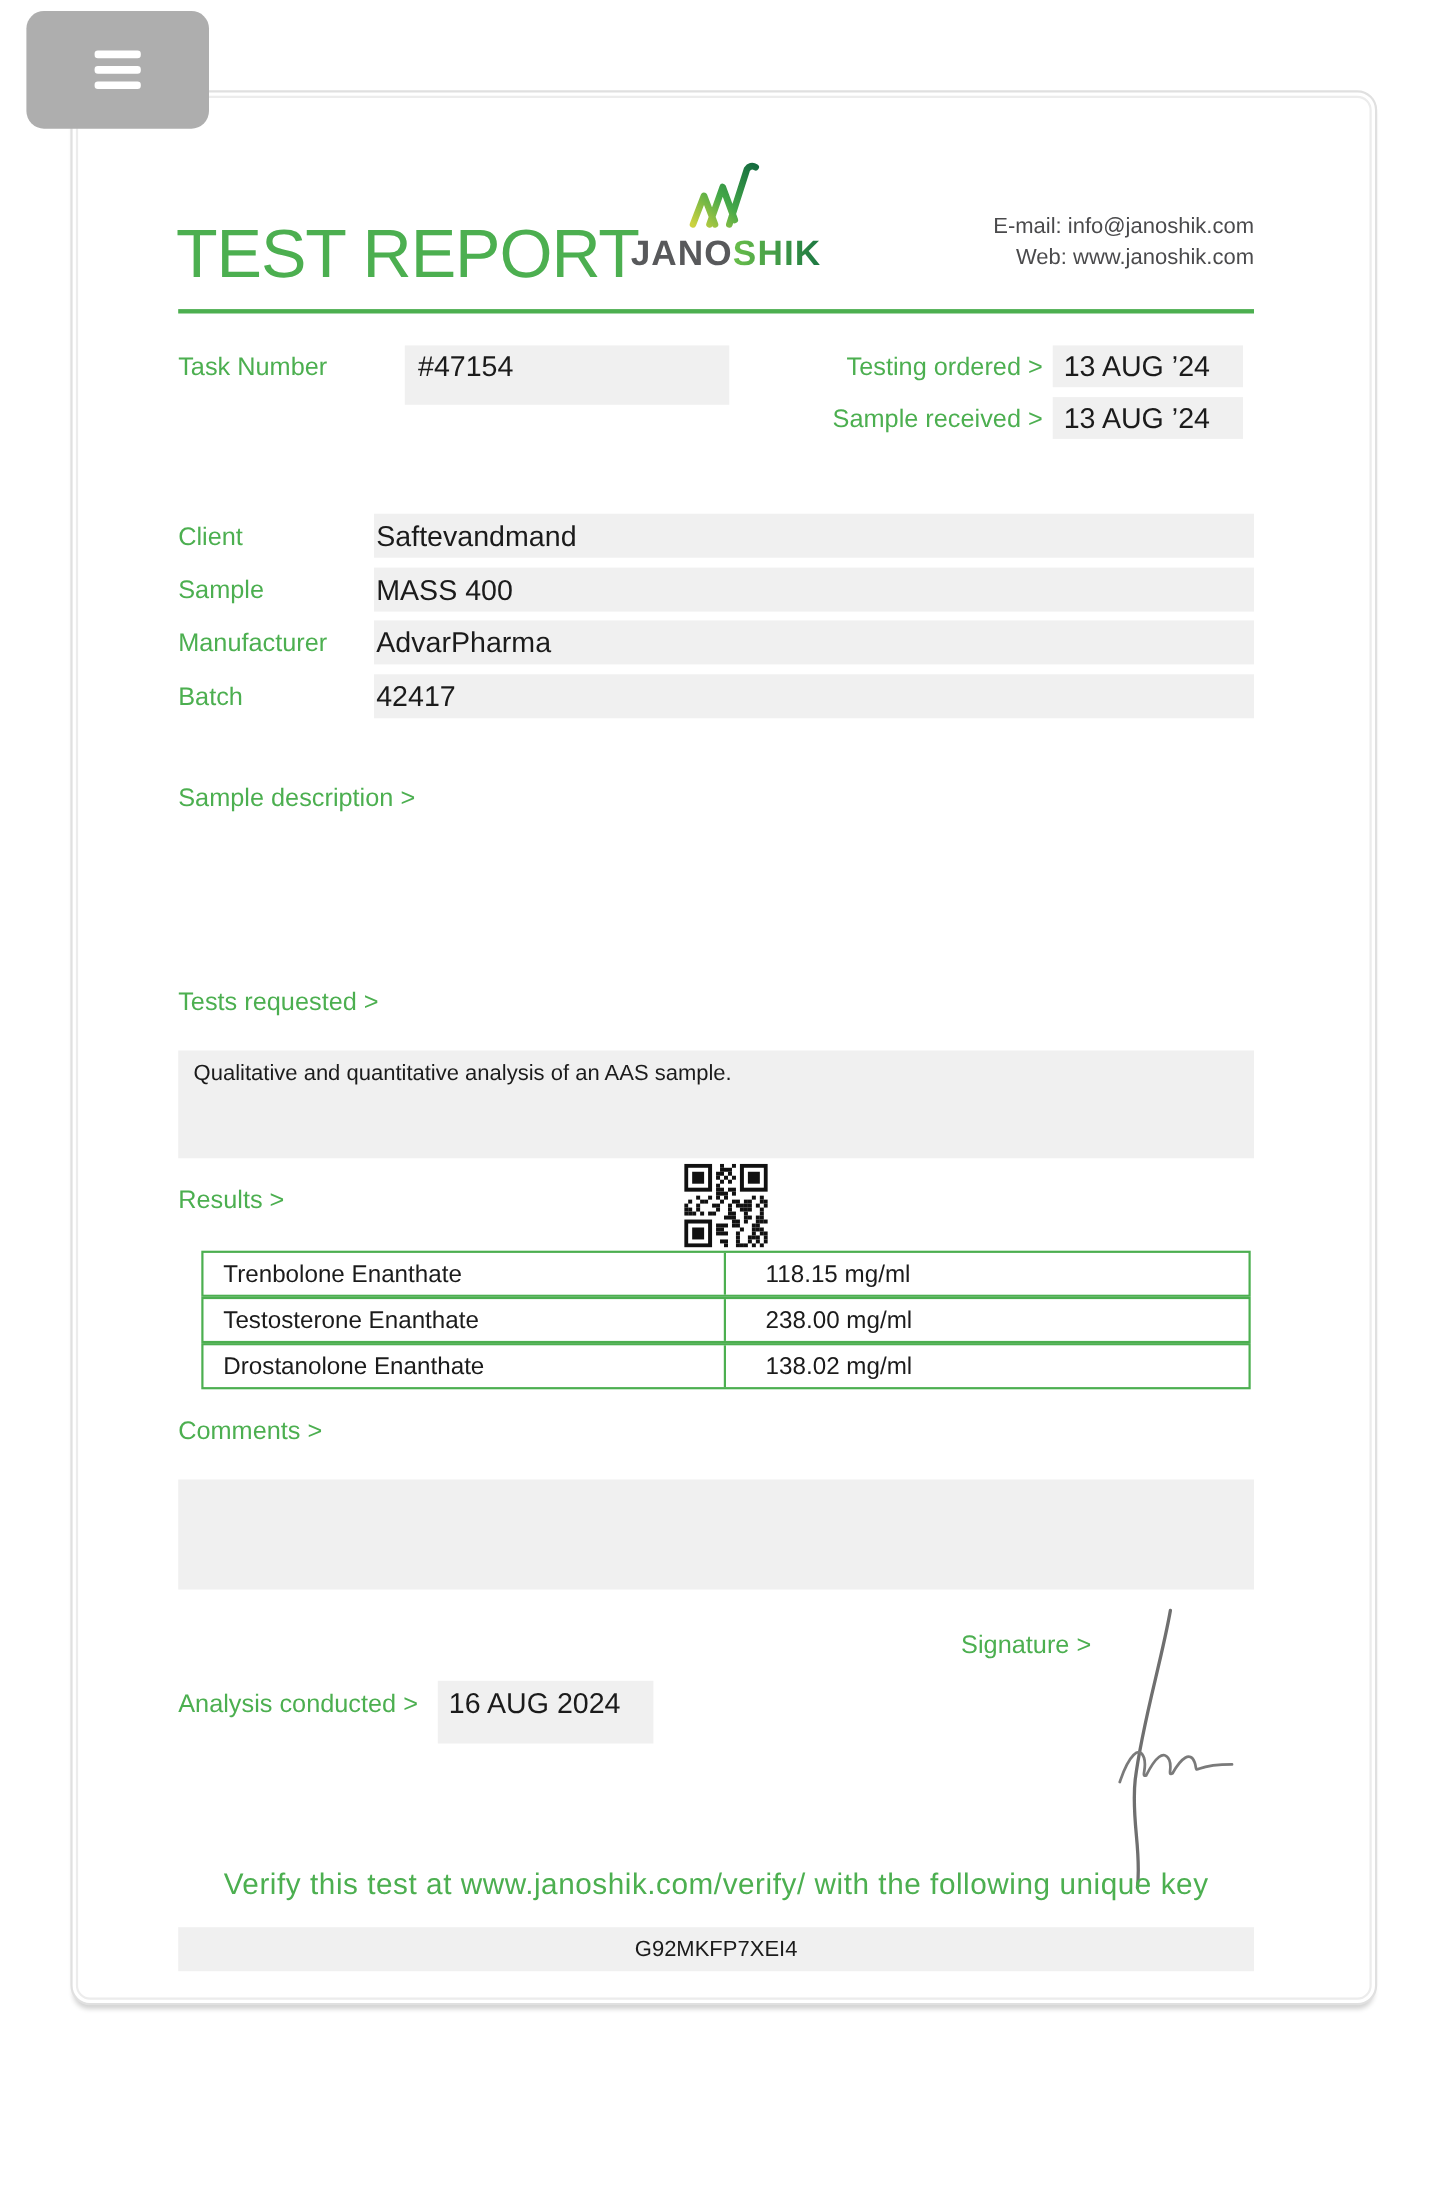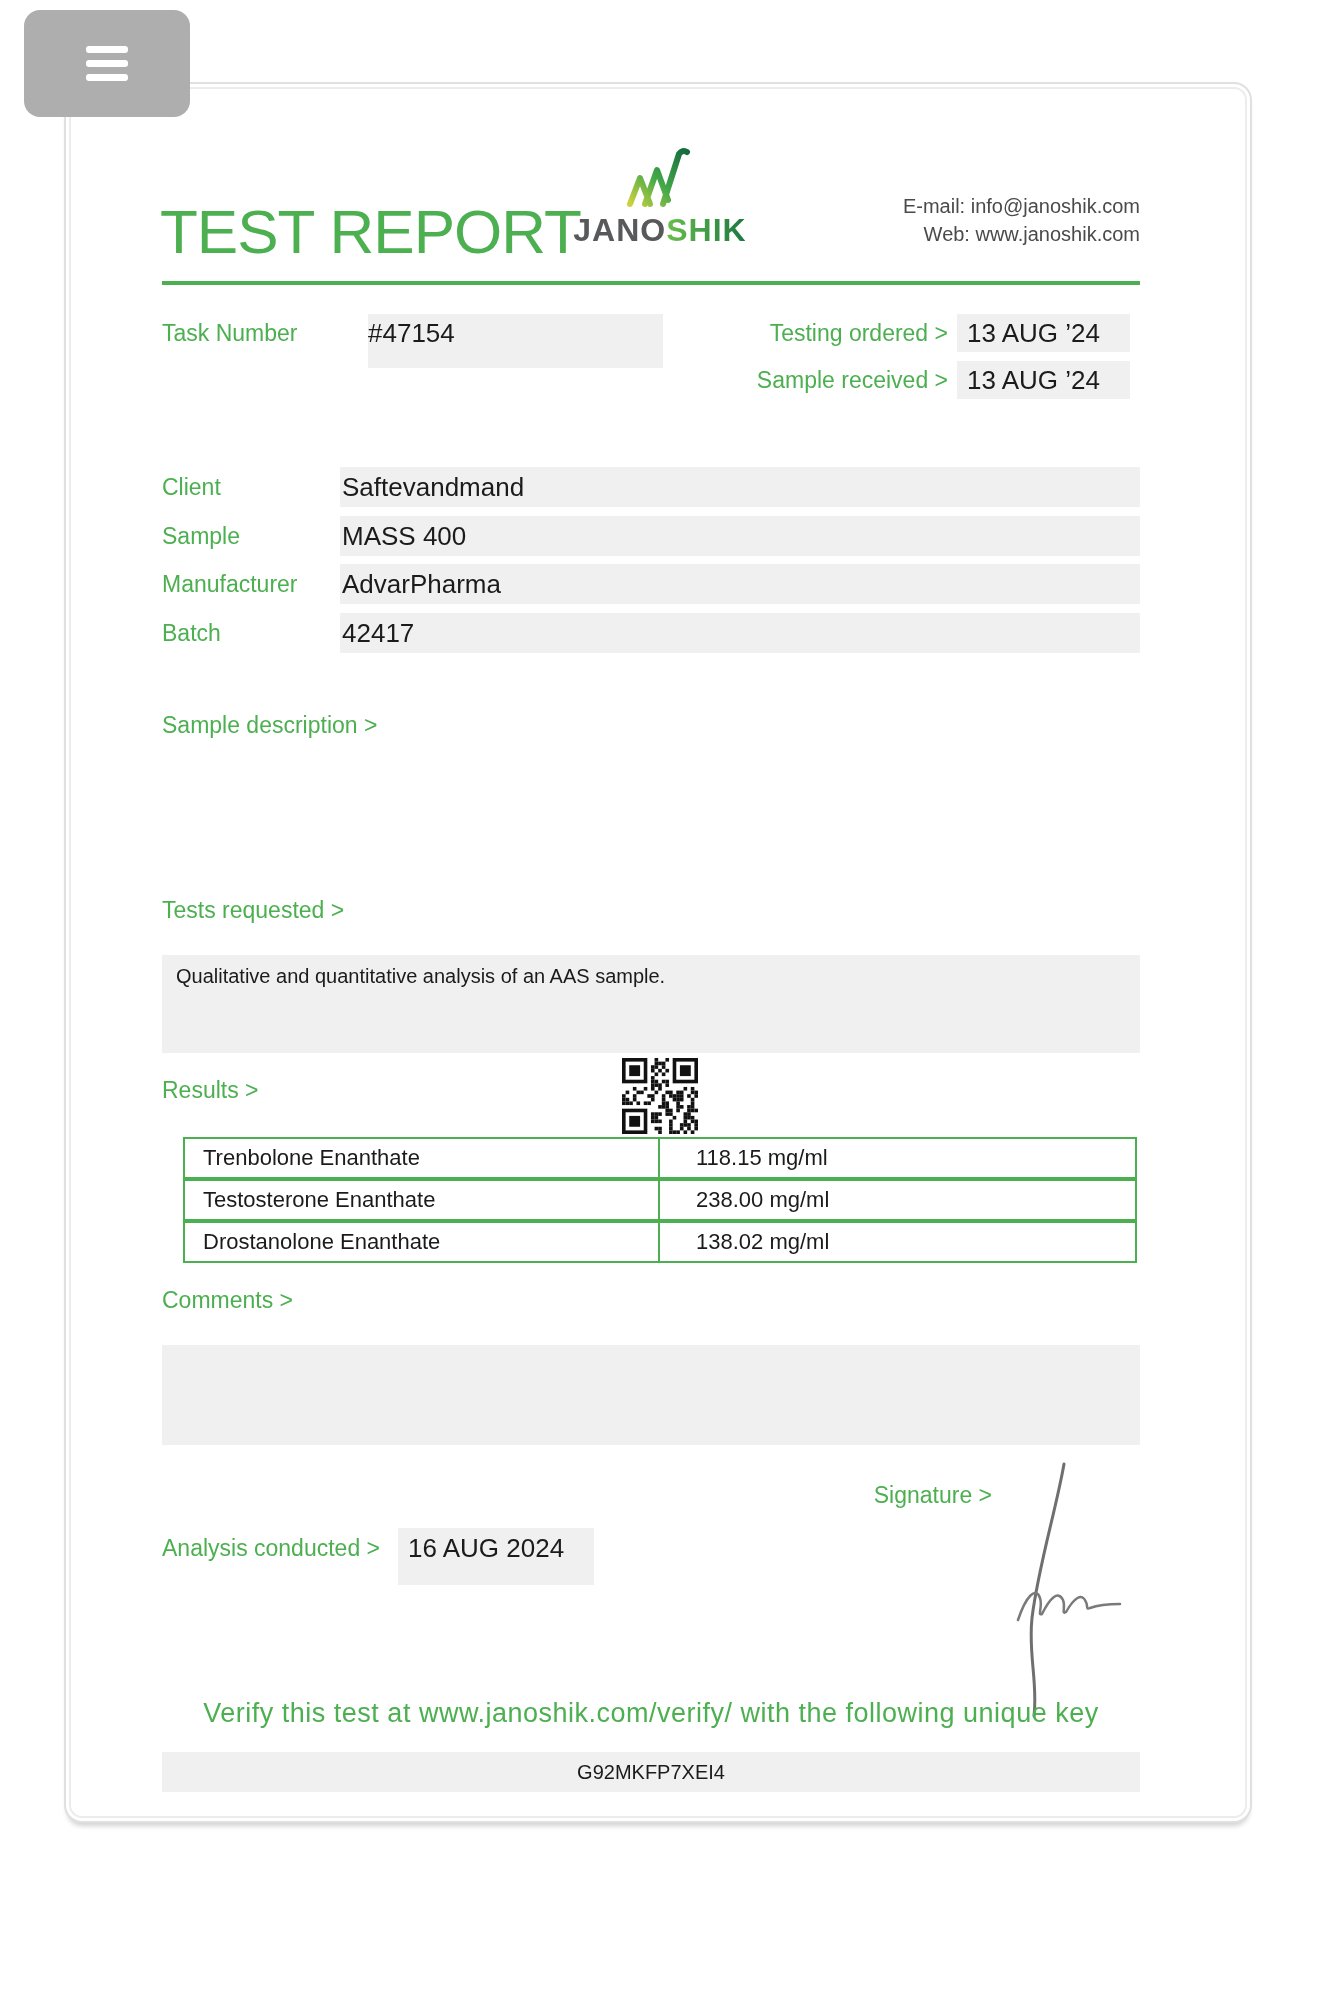--- a/index.html
+++ b/index.html
@@ -35,21 +35,21 @@
              -webkit-background-clip:text;background-clip:text;-webkit-text-fill-color:transparent}
   .contact{position:absolute;right:180px;top:192px;text-align:right;font-size:20px;
            color:var(--muted);line-height:28px;white-space:nowrap}
   .rule{position:absolute;left:162px;top:281px;width:978px;height:4px;background:var(--green)}
 
   
   .glabel{position:absolute;color:var(--green);font-size:23px;white-space:nowrap}
   .vbox{position:absolute;background:var(--box);font-size:26px;color:var(--dark);white-space:nowrap}
 
   .task-label{left:162px;top:314px;line-height:38px}
-  .task-box{left:368px;top:314px;width:295px;height:54px;line-height:38px;}
+  .task-box{left:368px;top:314px;width:295px;height:54px;line-height:38px;padding-left:12px}
   .ordered-label{left:650px;top:314px;width:298px;text-align:right;line-height:38px}
   .ordered-box{left:957px;top:314px;width:173px;height:38px;line-height:38px;padding-left:10px}
   .received-label{left:650px;top:361px;width:298px;text-align:right;line-height:38px}
   .received-box{left:957px;top:361px;width:173px;height:38px;line-height:38px;padding-left:10px}
 
   .ilabel{left:162px;line-height:40px}
   .ibar{left:340px;width:800px;height:40px;line-height:40px;padding-left:2px}
   .r0{top:467px}.r1{top:516px}.r2{top:564px}.r3{top:613px}
 
   .desc-label{left:162px;top:712px}

